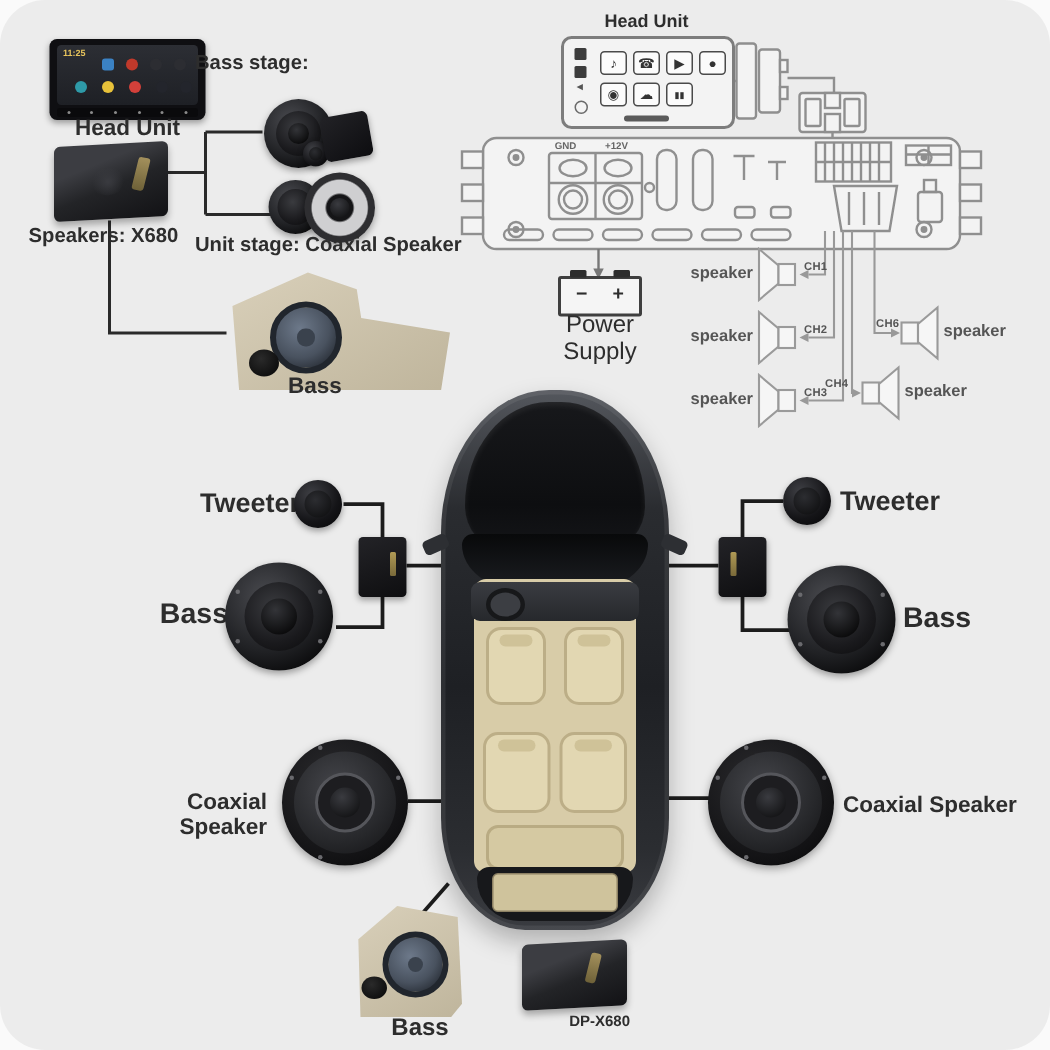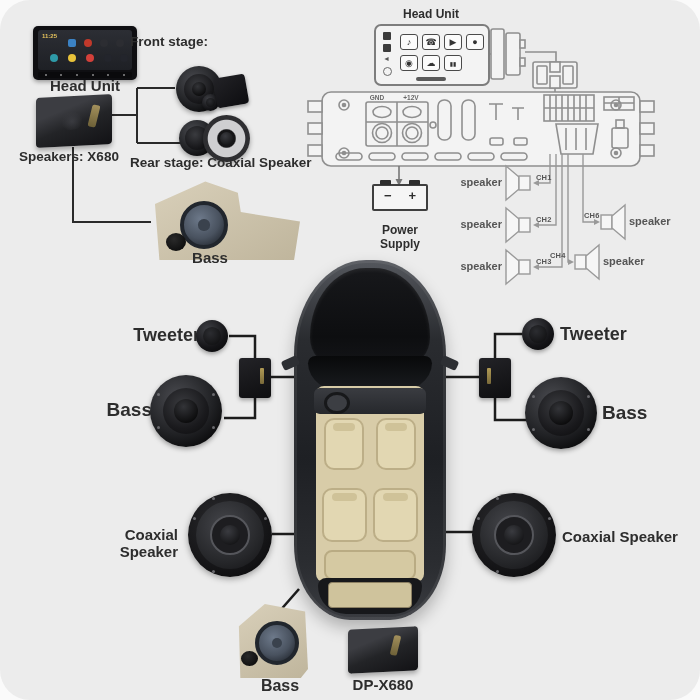--- a/index.html
+++ b/index.html
@@ -214,38 +214,38 @@
       </div>
   </div>
   <div class="lbl ctr" style="left:30px;top:77px;width:110px;font-size:15px;">Head Unit</div>
 
   <div class="abs proc" style="left:36px;top:96px;width:76px;height:50px;transform:skewY(-3deg);">
     <div class="gold" style="left:54px;top:10px;width:8px;height:22px;transform:rotate(14deg);"></div>
     <div style="position:absolute;left:24px;top:16px;width:24px;height:18px;border-radius:50%;background:radial-gradient(circle,#3a3b40,transparent 70%);"></div>
   </div>
   <div class="lbl ctr" style="left:8px;top:149px;width:122px;font-size:13.5px;">Speakers: X680</div>
 
-  <div class="lbl" style="left:130px;top:34px;font-size:13.5px;">Front stage:</div>
+  <div class="lbl" style="left:130px;top:34px;font-size:13.5px;">Bass stage:</div>
 
   <div class="abs woofer" style="left:176px;top:66px;width:46px;height:46px;">
     <div class="cone" style="left:8px;top:8px;width:30px;height:30px;"></div>
     <div class="cap" style="left:16px;top:16px;width:14px;height:14px;"></div>
   </div>
   <div class="abs tweeter" style="left:202px;top:94px;width:17px;height:17px;">
       <div class="td"></div>
     </div>
   <div class="abs" style="left:215px;top:76px;width:32px;height:30px;background:linear-gradient(150deg,#222226,#0d0d10);border-radius:4px;transform:rotate(-10deg);box-shadow:0 2px 4px rgba(0,0,0,.35);"></div>
 
   <div class="abs woofer" style="left:179px;top:120px;width:36px;height:36px;">
     <div class="cone" style="left:6px;top:6px;width:24px;height:24px;"></div>
   </div>
   <div class="abs" style="left:203px;top:115px;width:47px;height:47px;border-radius:50%;background:radial-gradient(circle,#151517 26%,#cfcfd1 30% 55%,#2e2e31 58% 100%);box-shadow:0 2px 5px rgba(0,0,0,.35);">
     <div style="position:absolute;left:17px;top:17px;width:13px;height:13px;border-radius:50%;background:radial-gradient(circle at 40% 32%,#3a3b40,#0b0b0c);"></div>
   </div>
-  <div class="lbl" style="left:130px;top:155px;font-size:13.5px;">Rear stage: Coaxial Speaker</div>
+  <div class="lbl" style="left:130px;top:155px;font-size:13.5px;">Unit stage: Coaxial Speaker</div>
 
   <div class="abs encl" style="left:152px;top:180px;width:148px;height:80px;clip-path:polygon(2% 30%,36% 2%,58% 16%,60% 40%,100% 52%,96% 100%,5% 100%);"></div>
   <div class="abs bluespk" style="left:180px;top:201px;width:48px;height:48px;">
       <div class="c"></div>
     </div>
   <div class="abs port" style="left:166px;top:233px;width:20px;height:18px;"></div>
   <div class="lbl ctr" style="left:178px;top:249px;width:64px;font-size:15px;">Bass</div>
 
   <div class="lbl ctr" style="left:396px;top:8px;width:70px;font-size:12px;">Head Unit</div>
   <div class="abs hud">
@@ -281,21 +281,21 @@
 
   <div class="amplbl ctr" style="left:366px;top:94px;width:22px;text-align:center;">GND</div>
   <div class="amplbl ctr" style="left:398px;top:94px;width:26px;text-align:center;">+12V</div>
 
   <div class="abs batt">
     <span class="term" style="left:6px;"></span>
     <span class="term" style="right:6px;"></span>
     <span class="sign" style="left:10px;">−</span>
     <span class="sign" style="right:10px;">+</span>
   </div>
-  <div class="lbl ctr" style="left:362px;top:224px;width:76px;font-size:12px;font-weight:700;">Power Supply</div>
+  <div class="lbl ctr" style="left:362px;top:208px;width:76px;font-size:16px;font-weight:400;">Power Supply</div>
 
   <div class="sptxt rgt" style="left:450px;top:176px;width:52px;">speaker</div>
   <div class="sptxt rgt" style="left:450px;top:218px;width:52px;">speaker</div>
   <div class="sptxt rgt" style="left:450px;top:260px;width:52px;">speaker</div>
   <div class="sptxt" style="left:603px;top:255px;">speaker</div>
   <div class="sptxt" style="left:629px;top:215px;">speaker</div>
   <div class="chtxt" style="left:536px;top:173px;">CH1</div>
   <div class="chtxt" style="left:536px;top:215px;">CH2</div>
   <div class="chtxt" style="left:536px;top:257px;">CH3</div>
   <div class="chtxt" style="left:550px;top:251px;">CH4</div>
@@ -385,15 +385,15 @@
   <div class="abs encl" style="left:236px;top:604px;width:72px;height:74px;clip-path:polygon(4% 30%,40% 0%,96% 10%,100% 88%,90% 100%,6% 100%);"></div>
   <div class="abs bluespk" style="left:255px;top:621px;width:44px;height:44px;">
       <div class="c"></div>
     </div>
   <div class="abs port" style="left:241px;top:651px;width:17px;height:15px;"></div>
   <div class="lbl ctr" style="left:244px;top:677px;width:72px;font-size:16px;">Bass</div>
 
   <div class="abs proc" style="left:348px;top:628px;width:70px;height:44px;transform:skewY(-3deg);">
     <div class="gold" style="left:44px;top:8px;width:7px;height:20px;transform:rotate(14deg);"></div>
   </div>
-  <div class="lbl ctr" style="left:346px;top:676px;width:74px;font-size:15px;">DP-X680</div>
+  <div class="lbl ctr" style="left:346px;top:676px;width:74px;font-size:10px;text-align:right;">DP-X680</div>
 
 </div>
 
 </body></html>

